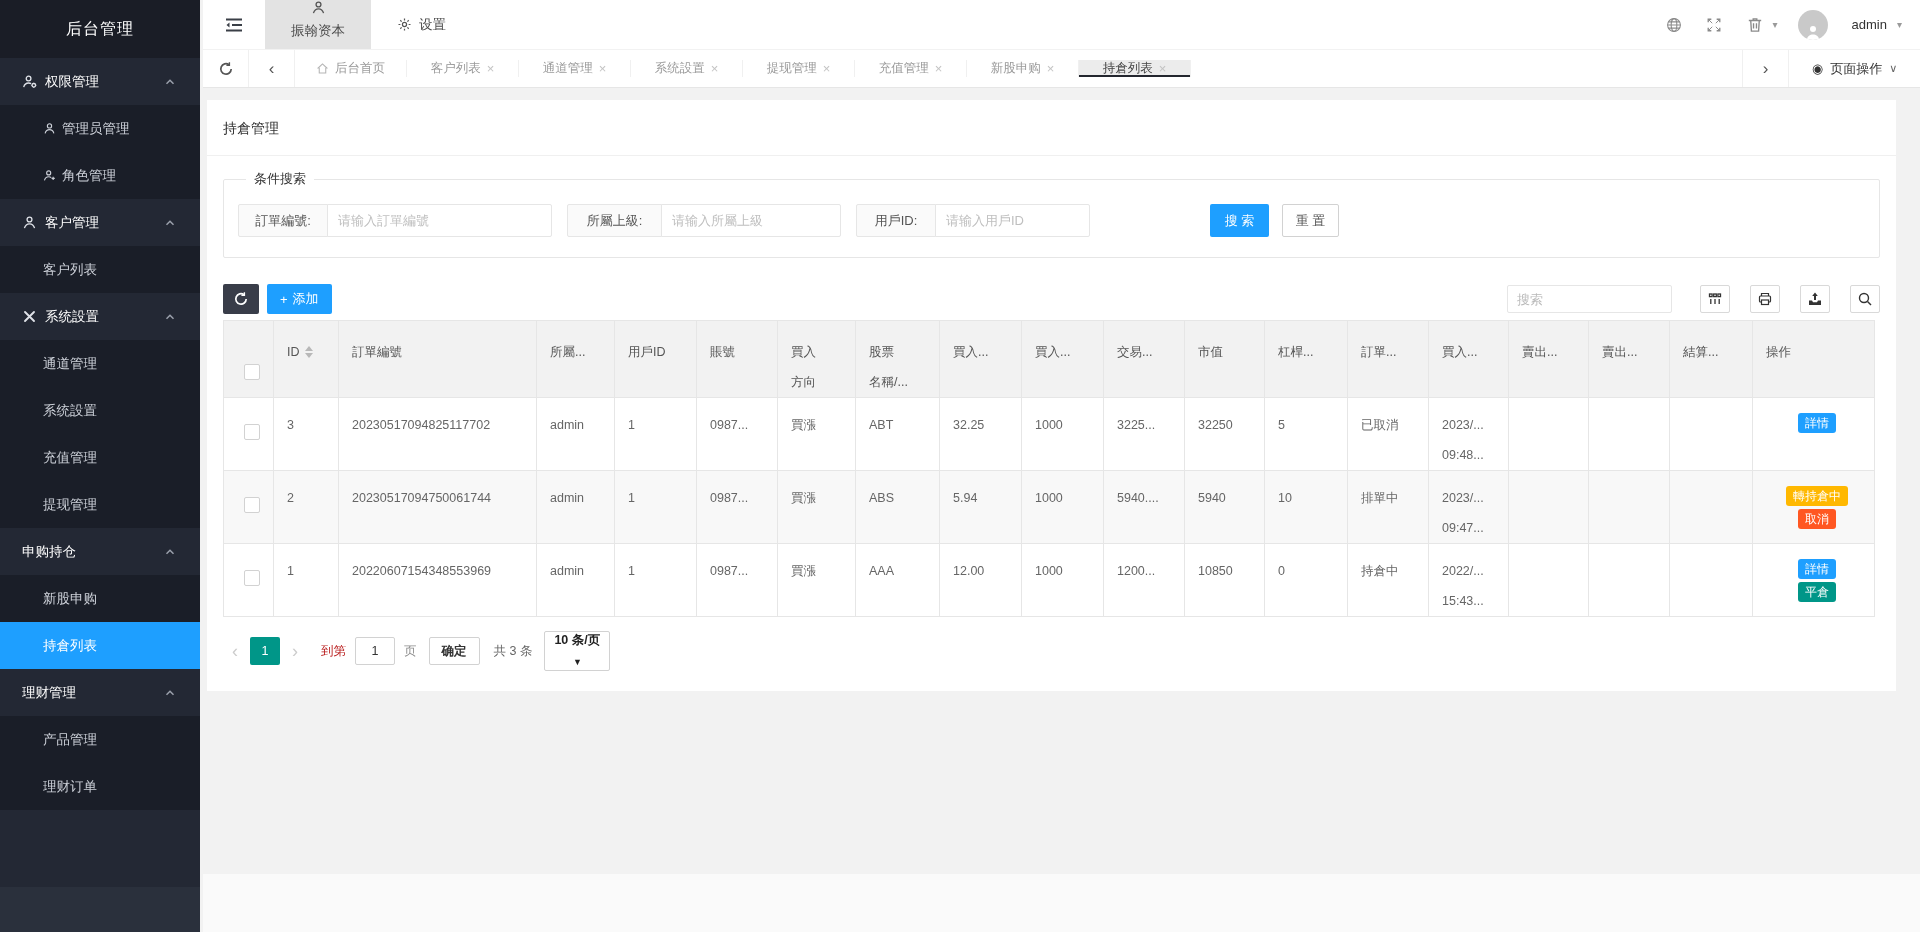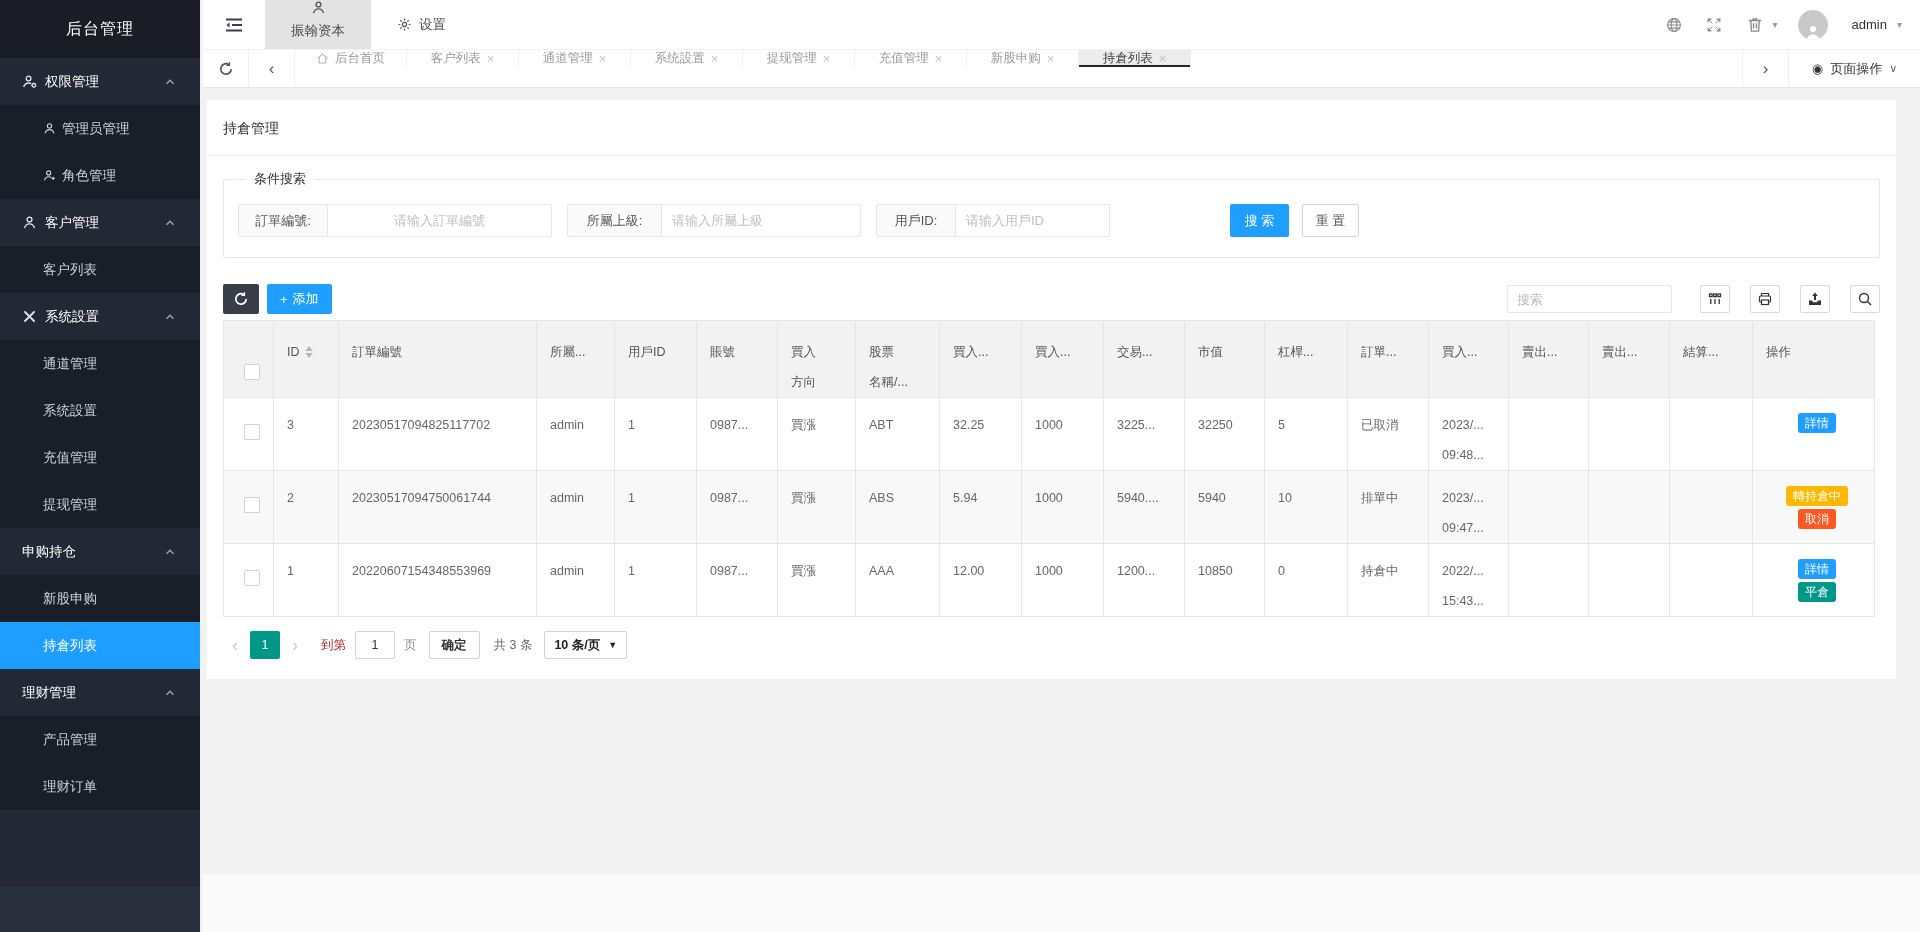--- a/index.html
+++ b/index.html
@@ -56,22 +56,22 @@
   .card-header { height:56px; line-height:56px; padding:0 16px; font-size:14px; color:#333; border-bottom:1px solid #f0f0f0; }
   .card-body { padding:14px 16px 20px; }
 
   fieldset.search-box { border:1px solid #e6e6e6; border-radius:2px; padding:16px 14px 20px; }
   fieldset.search-box legend { font-size:13px; color:#333; padding:0 8px; margin-left:8px; }
   .search-row { display:flex; align-items:center; }
   .sgroup { display:flex; margin-right:15px; }
   .sg-label { height:33px; line-height:31px; border:1px solid #e6e6e6; background:#fafafa; font-size:13px; color:#555; text-align:center; border-radius:2px 0 0 2px; }
   .sg-input { height:33px; border:1px solid #e6e6e6; margin-left:-1px; padding:0 10px; font-size:13px; color:#333; outline:none; border-radius:0 2px 2px 0; }
   .sg-input::placeholder { color:#bfbfbf; }
-  .f0 .sg-label{width:90px;} .f0 .sg-input{width:225px;text-align:center;}
-  .f1 .sg-label{width:95px;} .f1 .sg-input{width:200px;}
+  .f0 .sg-label{width:90px;} .f0 .sg-input{width:225px;}
+  .f1 .sg-label{width:95px;} .f1 .sg-input{width:180px;}
   .f2 .sg-label{width:80px;} .f2 .sg-input{width:155px;}
   .btn { border:none; cursor:pointer; border-radius:2px; font-size:13px; font-family:inherit; }
   .btn-search { width:59px; height:33px; color:#fff; margin-left:105px; }
   .btn-reset { width:57px; height:33px; background:#fff; border:1px solid #d2d2d2; color:#555; margin-left:13px; }
 
   .toolbar { margin-top:26px; display:flex; align-items:center; }
   .btn-refresh { width:36px; height:30px; background:#393D49; color:#fff; display:flex; align-items:center; justify-content:center; }
   .btn-refresh .ic { width:14px; height:14px; }
   .btn-add { height:30px; padding:0 13px; color:#fff; margin-left:8px; display:flex; align-items:center; gap:5px; }
   .toolbar-right { margin-left:auto; display:flex; align-items:center; gap:20px; }
@@ -98,21 +98,21 @@
   .badge { display:block; width:fit-content; margin:3px auto; padding:2px 7px; border-radius:3px; color:#fff; font-size:12px; line-height:16px; cursor:pointer; white-space:nowrap; }
 
   .pagination { margin-top:14px; display:flex; align-items:center; font-size:12.5px; color:#666; }
   .pg-arrow { width:24px; height:28px; display:flex; align-items:center; justify-content:center; font-size:18px; color:#ccc; cursor:pointer; }
   .pg-current { min-width:30px; height:28px; line-height:28px; text-align:center; color:#fff; border-radius:2px; margin:0 3px; cursor:pointer; }
   .pg-goto { margin-left:14px; color:#b91c1c; }
   .goto-input { width:40px; height:28px; border:1px solid #d2d2d2; border-radius:2px; text-align:center; margin:0 9px; font-size:12.5px; color:#333; outline:none; }
   .pg-unit { color:#8d8d8d; }
   .btn-confirm { margin-left:12px; height:28px; padding:0 12px; background:#fff; border:1px solid #d2d2d2; border-radius:2px; font-weight:700; color:#333; font-size:12.5px; }
   .pg-total { margin-left:14px; color:#666; }
-  .pg-size { margin-left:12px; height:28px; border:1px solid #d2d2d2; border-radius:2px; padding:0 9px; display:flex; align-items:center; gap:8px; font-weight:700; color:#222; cursor:pointer; background:#fff; }
+  .pg-size { margin-left:12px; height:40px; border:1px solid #d2d2d2; border-radius:2px; padding:0 9px; display:flex; align-items:center; gap:8px; font-weight:700; color:#222; cursor:pointer; background:#fff;flex-direction:column; }
   .pg-size .caret { font-size:9px; color:#222; font-weight:400; }
 
   .ic { display:inline-block; }
   .ic svg { width:100%; height:100%; display:block; }
 </style>
 </head>
 <body>
 
 <div class="frame">
 
@@ -307,21 +307,21 @@
   <div class="tabbar">
     <div class="tb-tool">
       <span class="ic" style="width: 16px; height: 16px;">
           <svg viewBox="0 0 16 16" fill="none" stroke="currentColor" stroke-width="1.7">
             <path d="M13.2 8A5.2 5.2 0 1 1 11 3.7"></path>
             <path d="M11.4 1.2v3h-3" stroke-width="1.4"></path>
           </svg>
         </span>
     </div>
     <div class="tb-tool">‹</div>
-    <div id="tabs" style="display:flex;align-items:flex-start">
+    <div id="tabs" style="display:flex;align-items:center">
         <div class="tab">
           <span class="ic" style="width: 13px; height: 13px;">
             <svg viewBox="0 0 16 16" fill="none" stroke="currentColor" stroke-width="1.3">
               <path d="M2 8 8 2.4 14 8"></path>
               <path d="M4 7.2V13.6h8V7.2"></path>
             </svg>
           </span>
           <span>后台首页</span>
         </div>
         <div class="tab">

